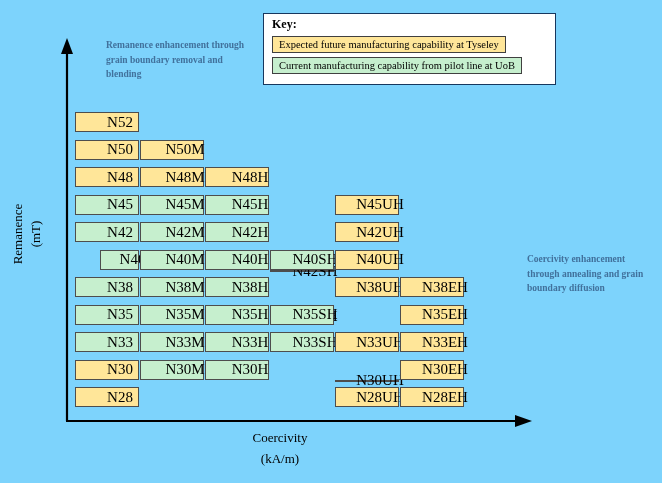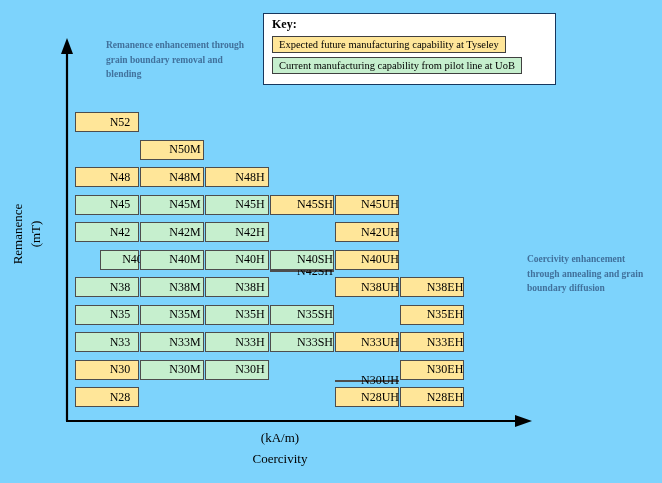--- a/index.html
+++ b/index.html
@@ -72,21 +72,21 @@
     grid-auto-rows: 20px;
     column-gap: 1px;
     row-gap: 7.5px;
   }
   .cell {
     border: 1px solid #4d4d4d;
     box-sizing: border-box;
     display: flex;
     align-items: center;
     justify-content: center;
-    font-size: 12px;
+    font-size: 15px;
     color: #000;
     padding-left: 26px;
   }
 </style>
 </head>
 <body>
 
 <div class="stage">
 
   <svg class="axes-svg" width="662" height="483" viewBox="0 0 662 483">
@@ -107,34 +107,34 @@
   </div>
 
   <div class="annotation annotation-right">Coercivity enhancement through annealing and grain boundary diffusion</div>
   <div class="annotation annotation-left">Remanence enhancement through grain boundary removal and blending</div>
 
   <div class="y-label">
     <div>Remanence</div>
     <div>(mT)</div>
   </div>
   <div class="x-label">
+    <div>Coercivity</div>
     <div>(kA/m)</div>
-    <div>Coercivity</div>
   </div>
 
   <div class="grade-grid">
       <div class="cell" style="grid-area: 1 / 1; background: rgb(255, 230, 153);">N52</div>
+      <div class="cell" style="grid-area: 2 / 1; background: rgb(255, 230, 153);">N50</div>
       <div class="cell" style="grid-area: 2 / 2; background: rgb(255, 230, 153);">N50M</div>
       <div class="cell" style="grid-area: 3 / 1; background: rgb(255, 230, 153);">N48</div>
       <div class="cell" style="grid-area: 3 / 2; background: rgb(255, 230, 153);">N48M</div>
       <div class="cell" style="grid-area: 3 / 3; background: rgb(255, 230, 153);">N48H</div>
       <div class="cell" style="grid-area: 4 / 1; background: rgb(198, 239, 206);">N45</div>
       <div class="cell" style="grid-area: 4 / 2; background: rgb(198, 239, 206);">N45M</div>
       <div class="cell" style="grid-area: 4 / 3; background: rgb(198, 239, 206);">N45H</div>
-      <div class="cell" style="grid-area: 4 / 4; background: rgb(255, 230, 153);">N45SH</div>
       <div class="cell" style="grid-area: 4 / 5; background: rgb(255, 230, 153);">N45UH</div>
       <div class="cell" style="grid-area: 5 / 1; background: rgb(198, 239, 206);">N42</div>
       <div class="cell" style="grid-area: 5 / 2; background: rgb(198, 239, 206);">N42M</div>
       <div class="cell" style="grid-area: 5 / 3; background: rgb(198, 239, 206);">N42H</div>
       <div class="cell" style="grid-area: 5 / 4; background: rgb(198, 239, 206); margin-top: 48px;">N42SH</div>
       <div class="cell" style="grid-area: 5 / 5; background: rgb(255, 230, 153);">N42UH</div>
       <div class="cell" style="grid-area: 6 / 1; background: rgb(198, 239, 206); margin-left: 25px;">N40</div>
       <div class="cell" style="grid-area: 6 / 2; background: rgb(198, 239, 206);">N40M</div>
       <div class="cell" style="grid-area: 6 / 3; background: rgb(198, 239, 206);">N40H</div>
       <div class="cell" style="grid-area: 6 / 4; background: rgb(198, 239, 206);">N40SH</div>

